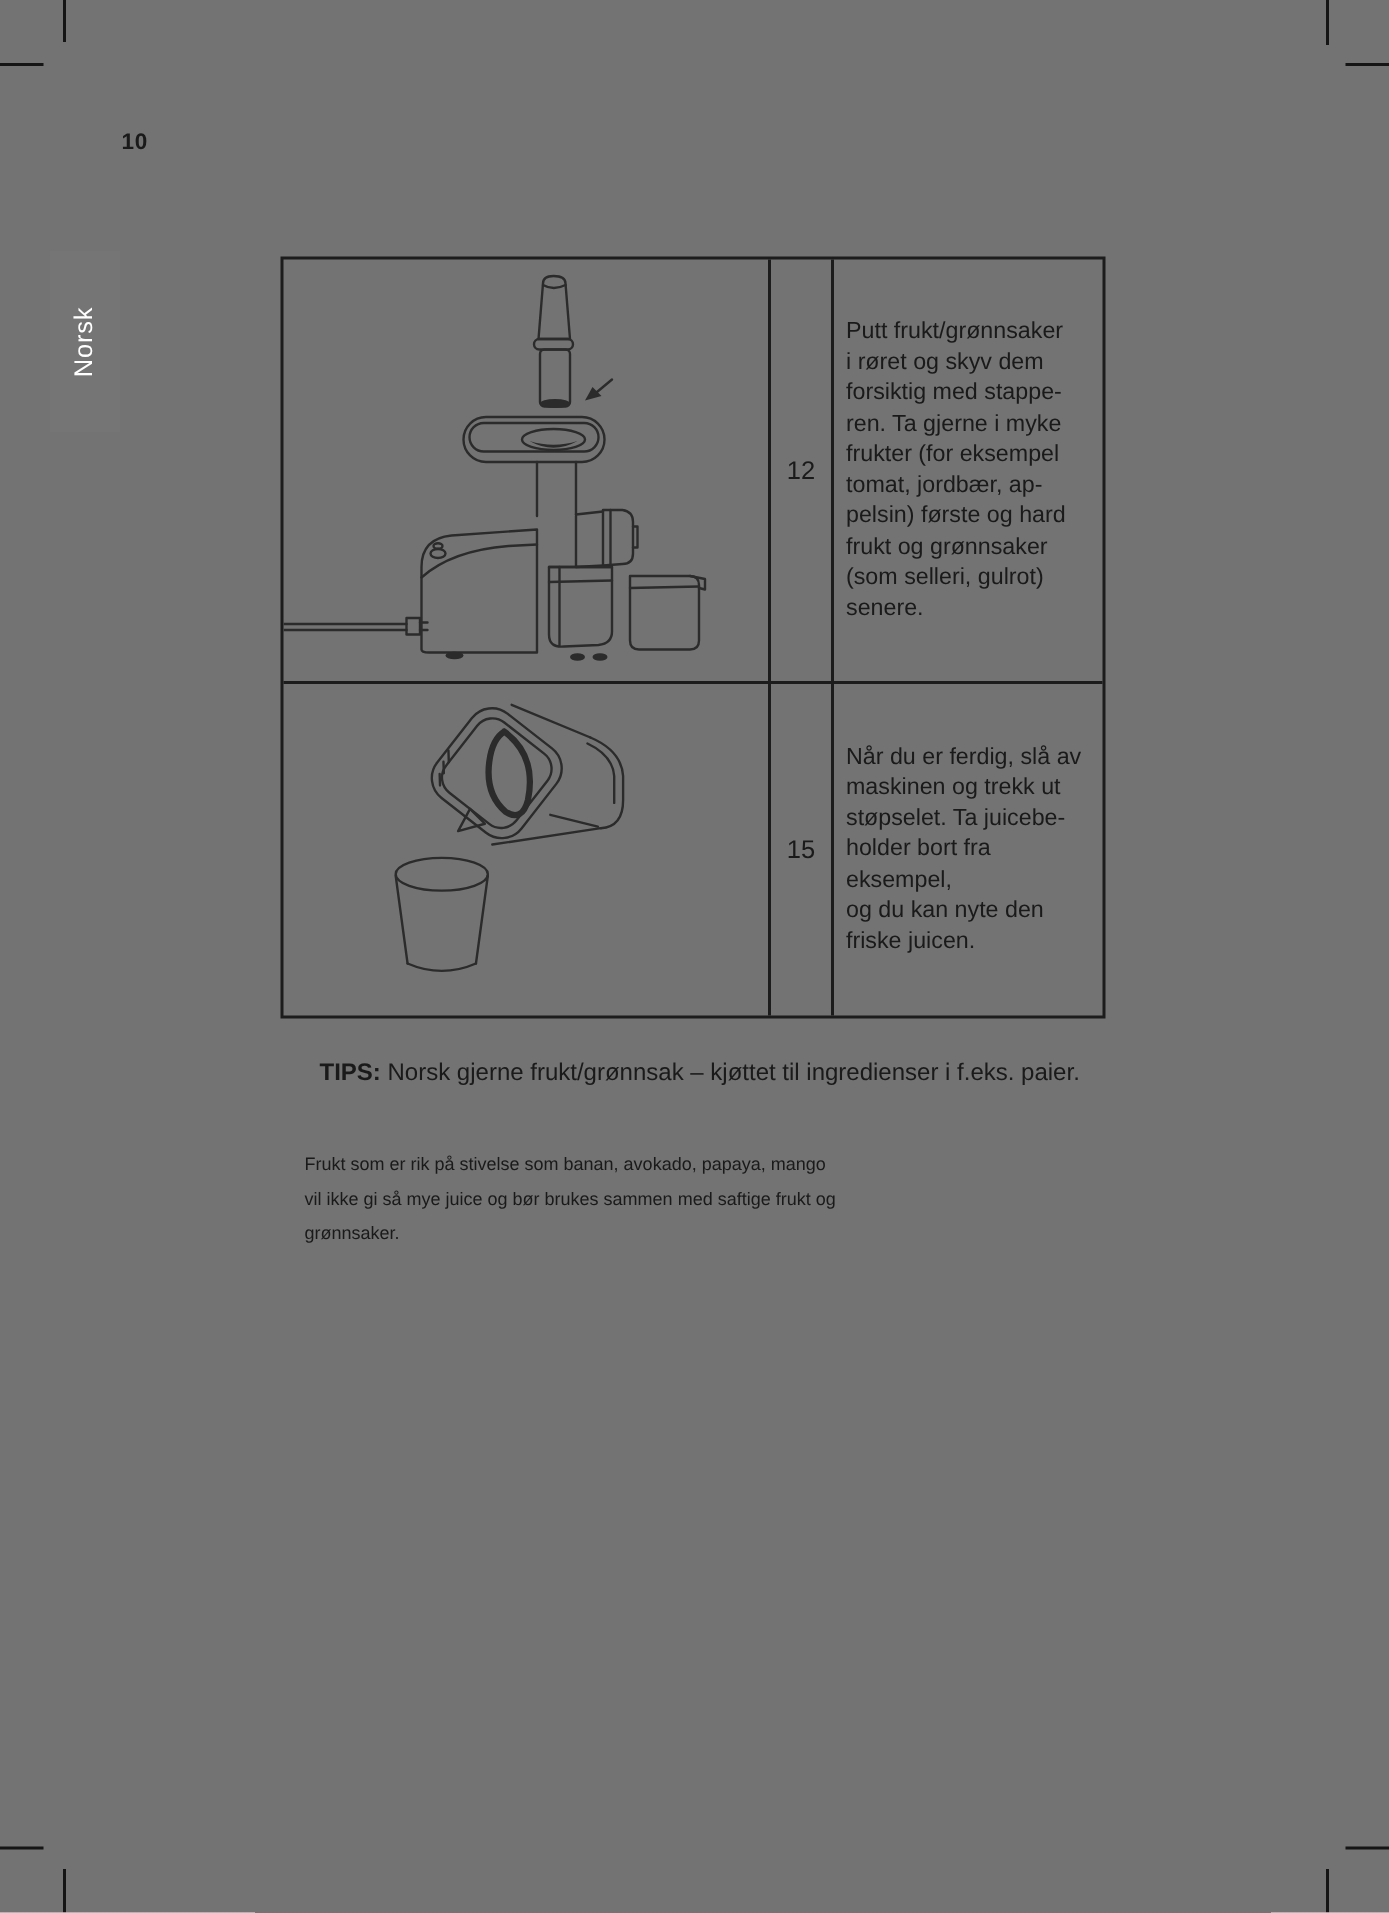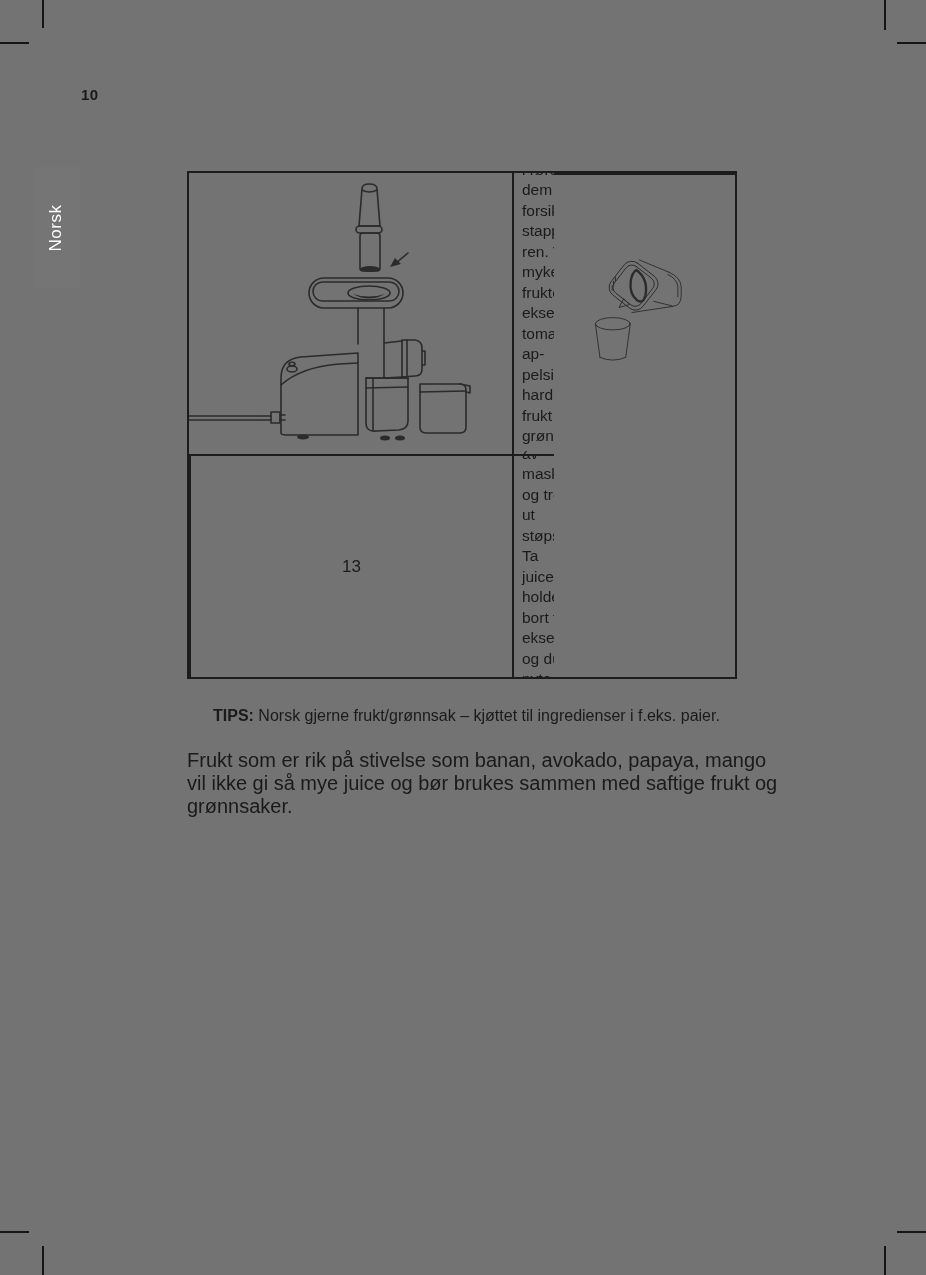--- a/index.html
+++ b/index.html
@@ -62,21 +62,21 @@
     white-space: pre-line;
   }
 
   .tips {
     position: absolute; left: 187px; top: 705px; width: 620px;
     margin: 0; font-size: 16px; line-height: 22px;
   }
   .tips b { font-weight: bold; margin-left: 26px; }
   .note {
     position: absolute; left: 187px; top: 749px; width: 600px;
-    margin: 0; font-size: 20px; line-height: 23px;
+    margin: 16px; font-size: 12px; line-height: 23px;
     white-space: pre-line;
   }
 
   svg .ln { fill: none; stroke: #2b2b2b; stroke-width: 1.6;
             stroke-linecap: round; stroke-linejoin: round; }
   svg .thick { stroke-width: 4.2; }
   svg .dark { fill: #2b2b2b; stroke: none; }
 </style>
 </head>
 <body>
@@ -153,20 +153,21 @@
           <rect class="ln" x="167" y="53" width="26" height="7" rx="3.5"></rect>
           <rect class="ln" x="171" y="60" width="20" height="38" rx="3"></rect>
           <ellipse class="dark" cx="181" cy="96" rx="10" ry="3"></ellipse>
         </g>
         <g>
           <line class="ln" x1="219" y1="80" x2="207" y2="90"></line>
           <polygon class="dark" points="201,94 212,91 206,85"></polygon>
         </g>
       </svg>
     </div>
+    <div class="cell num-cell c2 r1">12</div>
     <div class="cell text-cell c3 r1">
       <p>Putt frukt/grønnsaker
 i røret og skyv dem
 forsiktig med stappe-
 ren. Ta gjerne i myke
 frukter (for eksempel
 tomat, jordbær, ap-
 pelsin) første og hard
 frukt og grønnsaker
 (som selleri, gulrot)
@@ -190,21 +191,21 @@
           <path class="ln" d="M124,84 L116,99 L134,94 Z"></path>
         </g>
         <g>
           <ellipse class="ln" cx="105" cy="128" rx="31" ry="11"></ellipse>
           <path class="ln" d="M74,129 L82,188"></path>
           <path class="ln" d="M136,129 L128,188"></path>
           <path class="ln" d="M82,188 Q105,198 128,188"></path>
         </g>
       </svg>
     </div>
-    <div class="cell num-cell c2 r2">13</div>
+    <div class="cell num-cell c2 r2">15</div>
     <div class="cell text-cell c3 r2">
       <p>Når du er ferdig, slå av
 maskinen og trekk ut
 støpselet. Ta juicebe-
 holder bort fra eksempel,
 og du kan nyte den
 friske juicen.</p>
     </div>
 
   </div>

